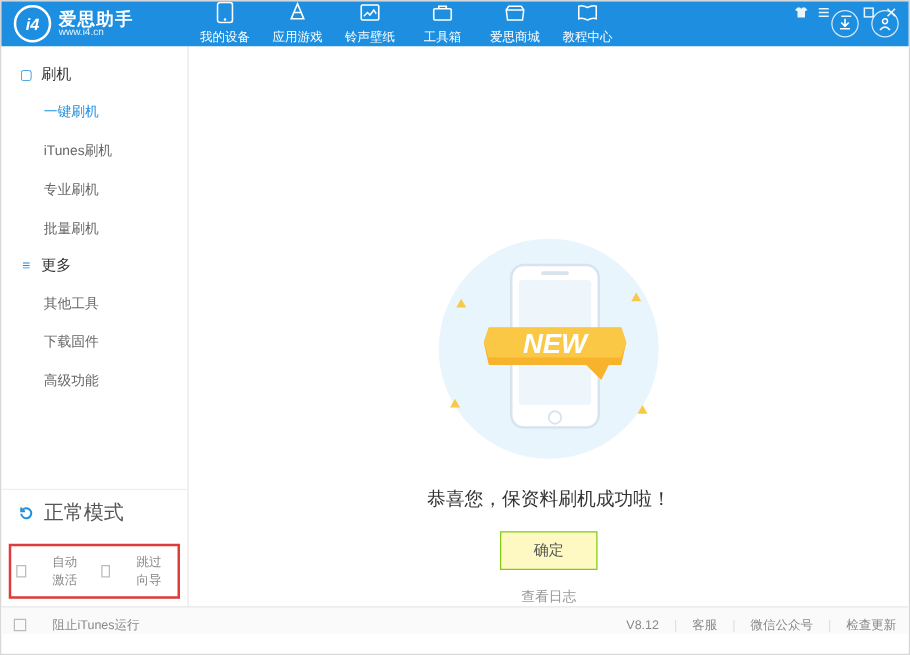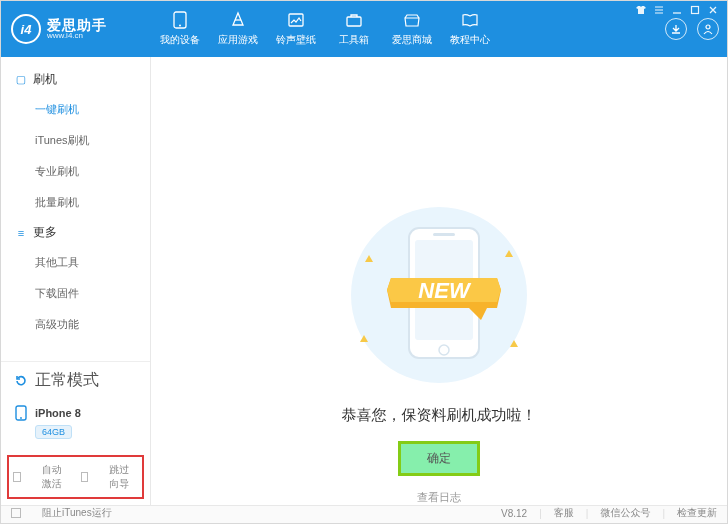--- a/index.html
+++ b/index.html
@@ -1,17 +1,17 @@
 <!DOCTYPE html>
 <html><head>
 <meta charset="utf-8">
 <style>
   * { box-sizing: border-box; margin: 0; padding: 0; font-family: "Microsoft YaHei", Arial, sans-serif; }
   body { width: 728px; height: 524px; overflow: hidden; background: #fff; border: 1px solid #d8d8d8; }
-  .header { background: #1e8fe0; color: #fff; height: 56px; display: flex; align-items: center; }
+  .header { background: #1e8fe0; color: #fff; height: 36px; display: flex; align-items: center; }
   .brand { display: flex; align-items: center; padding: 0 10px; width: 150px; }
   .brand-logo { width: 30px; height: 30px; border: 2px solid #fff; border-radius: 50%; display: flex; align-items: center; justify-content: center; font-style: italic; font-weight: bold; font-size: 13px; margin-right: 6px; }
   .brand-text { line-height: 1; }
   .brand-title { font-size: 14px; font-weight: bold; letter-spacing: 1px; }
   .brand-sub { font-size: 8px; opacity: .9; }
   .nav { display: flex; height: 100%; flex: 1; }
   .nav-item { width: 58px; height: 100%; display: flex; flex-direction: column; align-items: center; justify-content: center; font-size: 10px; cursor: pointer; }
   .nav-item.active { background: #1276c9; }
   .nav-icon { width: 18px; height: 18px; margin-bottom: 4px; display: flex; align-items: center; justify-content: center; }
   .win-icons { display: flex; align-items: center; padding-right: 8px; gap: 4px; }
@@ -31,23 +31,23 @@
   .mode-icon { width: 16px; height: 16px; display:flex; align-items:center; justify-content:center; }
   .device-row { padding: 6px 12px 10px 12px; }
   .dev-top { display: flex; align-items: center; gap: 6px; font-size: 11px; color: #444; font-weight: bold; }
   .badge { display: inline-block; margin-top: 4px; margin-left: 22px; background: #e6f2fb; color: #1e8fe0; font-size: 9px; padding: 1px 6px; border-radius: 3px; border:1px solid #bfe0f7; }
   .checks { border: 2px solid #e03a3a; margin: 6px 6px 6px 6px; padding: 6px 4px; display: flex; gap: 10px; font-size: 10px; color: #888; }
   .chk { display: flex; align-items: center; gap: 21px; }
   .chkbox { width: 10px; height: 10px; border: 1px solid #bbb; display:inline-block; }
   .main { flex: 1; display: flex; flex-direction: column; align-items: center; padding-top: 40px; justify-content: flex-end; }
   .illus { width: 220px; height: 190px; position: relative; }
   .success-text { font-size: 15px; color: #333; margin-top: 16px; }
-  .btn-ok { margin-top: 16px; border: 3px solid #84cc16; background: #86efac; padding: 6px 26px; font-size: 12px; color: #555; cursor: pointer; }
+  .btn-ok { margin-top: 16px; border: 1px solid #84cc16; background: #fef9c3; padding: 6px 26px; font-size: 12px; color: #555; cursor: pointer; }
   .view-log { margin-top: 14px; font-size: 11px; color: #999; cursor: pointer; }
-  .footer { height: 22px; background: #fafafa; border-top: 1px solid #e8e8e8; display: flex; align-items: flex-start; font-size: 10px; color: #888; padding: 0 10px; }
+  .footer { height: 22px; background: #fafafa; border-top: 1px solid #e8e8e8; display: flex; align-items: flex-end; font-size: 10px; color: #888; padding: 0 10px; }
   .footer .left { display: flex; align-items: center; gap: 4px; }
   .footer .right { margin-left: auto; display: flex; gap: 12px; align-items:center; }
   .sep { color: #ddd; }
   svg { display:block; }
 </style>
 </head>
 <body>
 
 <div class="header">
   <div class="win-top">
@@ -174,32 +174,20 @@
     </div>
     <div class="side-bottom">
       <div class="mode-row">
         <span class="mode-icon">
             <svg width="14" height="14" viewBox="0 0 14 14">
               <path d="M3 7 a4 4 0 1 0 1 -3" fill="none" stroke="#1e8fe0" stroke-width="1.6"></path>
               <path d="M3 2 v3 h3" fill="none" stroke="#1e8fe0" stroke-width="1.6"></path>
             </svg>
           </span>
         <span>正常模式</span>
-      </div>
-      <div class="device-row">
-        <div class="dev-top">
-          <span class="mode-icon">
-              <svg width="12" height="16" viewBox="0 0 12 16">
-                <rect x="1" y="1" width="10" height="14" rx="2" fill="none" stroke="#1e8fe0" stroke-width="1.4"></rect>
-                <circle cx="6" cy="13" r="0.9" fill="#1e8fe0"></circle>
-              </svg>
-            </span>
-          <span>iPhone 8</span>
-        </div>
-        <span class="badge">64GB</span>
       </div>
       <div class="checks">
         <label class="chk">
           <span class="chkbox"></span>
           <span>自动激活</span>
         </label>
         <label class="chk">
           <span class="chkbox"></span>
           <span>跳过向导</span>
         </label>

